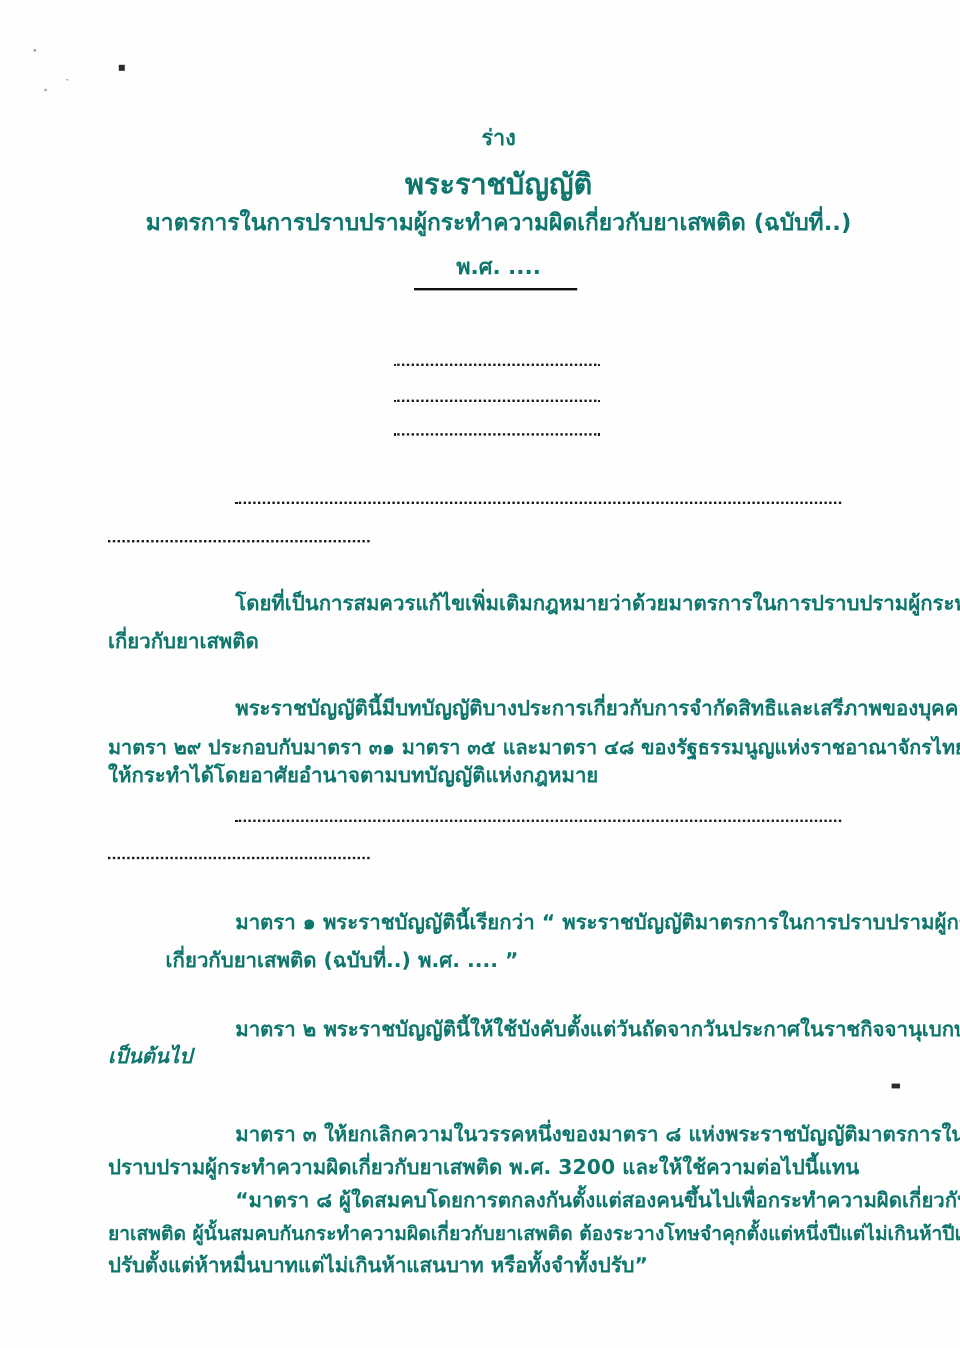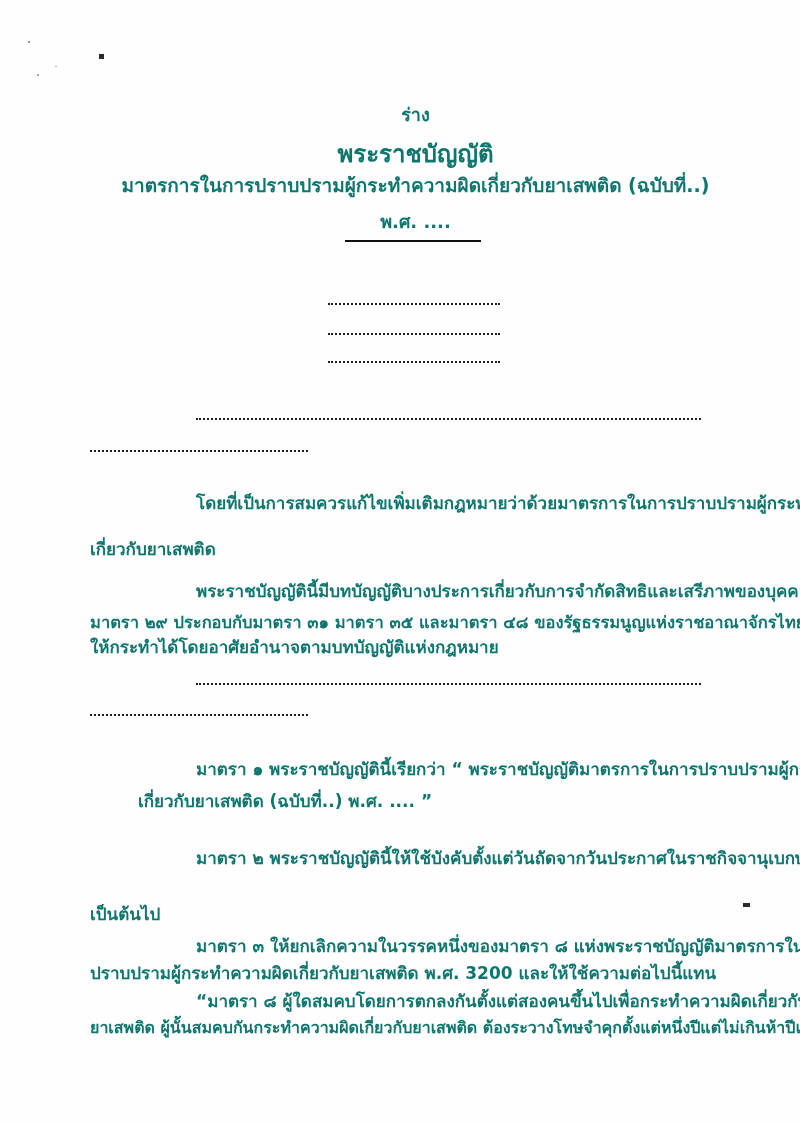--- a/index.html
+++ b/index.html
@@ -65,33 +65,34 @@
   <div class="rule" style="left:345px; top:240px; width:136px;"></div>
 
   <div class="dotted" style="left:328px; top:303px; width:172px;"></div>
   <div class="dotted" style="left:328px; top:333px; width:172px;"></div>
   <div class="dotted" style="left:328px; top:361px; width:172px;"></div>
 
   <div class="dotted" style="left:196px; top:418px; width:505px;"></div>
   <div class="dotted" style="left:90px; top:450px; width:218px;"></div>
 
   <div class="bline" style="left:196px; top:492px;">โดยที่เป็นการสมควรแก้ไขเพิ่มเติมกฎหมายว่าด้วยมาตรการในการปราบปรามผู้กระทำผิด</div>
-  <div class="bline" style="left:90px; top:538px;">เกี่ยวกับยาเสพติด</div>
+  <div class="bline" style="left:90px; top:524px;">เกี่ยวกับยาเสพติด</div>
 
   <div class="bline" style="left:196px; top:580px;">พระราชบัญญัตินี้มีบทบัญญัติบางประการเกี่ยวกับการจำกัดสิทธิและเสรีภาพของบุคคล ซึ่ง</div>
   <div class="bline" style="left:90px; top:612px; font-size:16.5px;">มาตรา ๒๙ ประกอบกับมาตรา ๓๑ มาตรา ๓๕ และมาตรา ๔๘ ของรัฐธรรมนูญแห่งราชอาณาจักรไทย บัญญัติ</div>
   <div class="bline" style="left:90px; top:636px;">ให้กระทำได้โดยอาศัยอำนาจตามบทบัญญัติแห่งกฎหมาย</div>
 
   <div class="dotted" style="left:196px; top:683px; width:505px;"></div>
   <div class="dotted" style="left:90px; top:714px; width:218px;"></div>
 
   <div class="bline" style="left:196px; top:758px;">มาตรา ๑  พระราชบัญญัตินี้เรียกว่า “ พระราชบัญญัติมาตรการในการปราบปรามผู้กระทำผิด</div>
   <div class="bline" style="left:90px; top:790px;margin-left:48px;">เกี่ยวกับยาเสพติด (ฉบับที่..)  พ.ศ. .... ”</div>
 
   <div class="bline" style="left:196px; top:847px;">มาตรา ๒  พระราชบัญญัตินี้ให้ใช้บังคับตั้งแต่วันถัดจากวันประกาศในราชกิจจานุเบกษา</div>
-  <div class="bline" style="left:90px; top:903px;">เป็นต้นไป</div>
+  <div class="bline" style="left:90px; top:870px;font-style:italic;">เป็นต้นไป</div>
 
   <div class="bline" style="left:196px; top:935px;">มาตรา ๓  ให้ยกเลิกความในวรรคหนึ่งของมาตรา ๘ แห่งพระราชบัญญัติมาตรการในการ</div>
   <div class="bline" style="left:90px; top:962px;">ปราบปรามผู้กระทำความผิดเกี่ยวกับยาเสพติด พ.ศ. 3200 และให้ใช้ความต่อไปนี้แทน</div>
   <div class="bline" style="left:196px; top:990px;">“มาตรา ๘ ผู้ใดสมคบโดยการตกลงกันตั้งแต่สองคนขึ้นไปเพื่อกระทำความผิดเกี่ยวกับ</div>
   <div class="bline" style="left:90px; top:1017px; font-size:16px;">ยาเสพติด ผู้นั้นสมคบกันกระทำความผิดเกี่ยวกับยาเสพติด ต้องระวางโทษจำคุกตั้งแต่หนึ่งปีแต่ไม่เกินห้าปีและ</div>
+  <div class="bline" style="left:90px; top:1044px;">ปรับตั้งแต่ห้าหมื่นบาทแต่ไม่เกินห้าแสนบาท หรือทั้งจำทั้งปรับ”</div>
 
 </div>
 
 </body></html>

